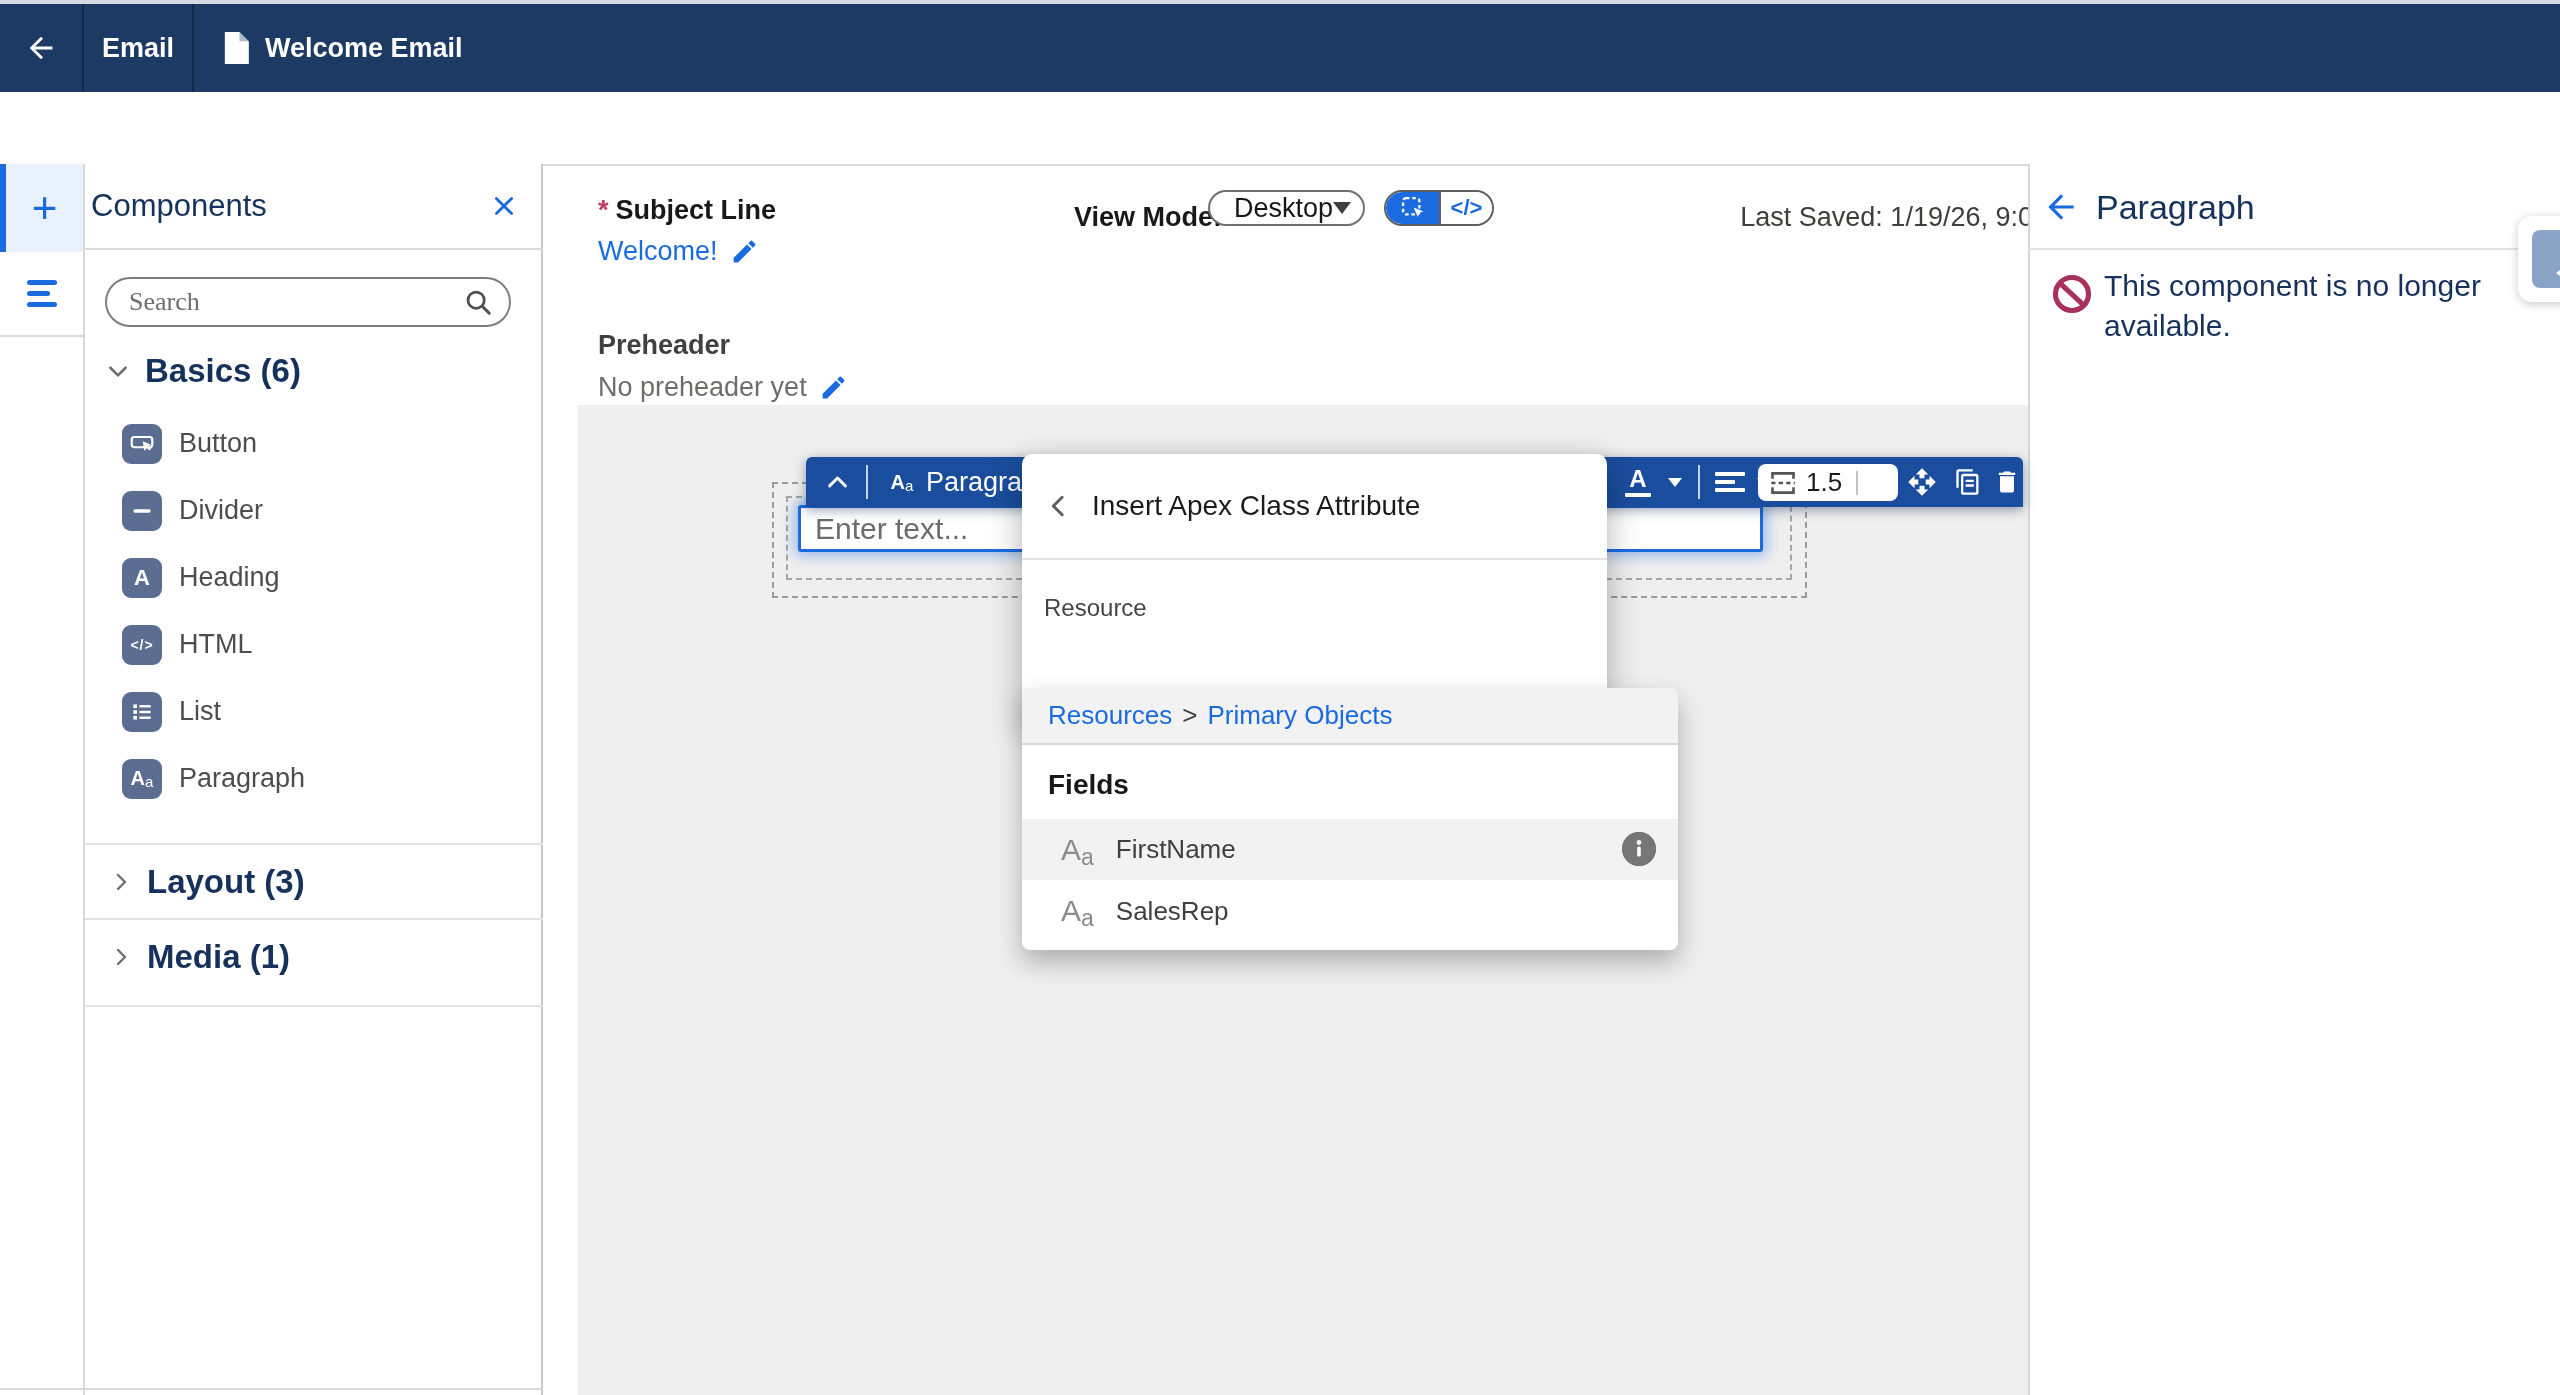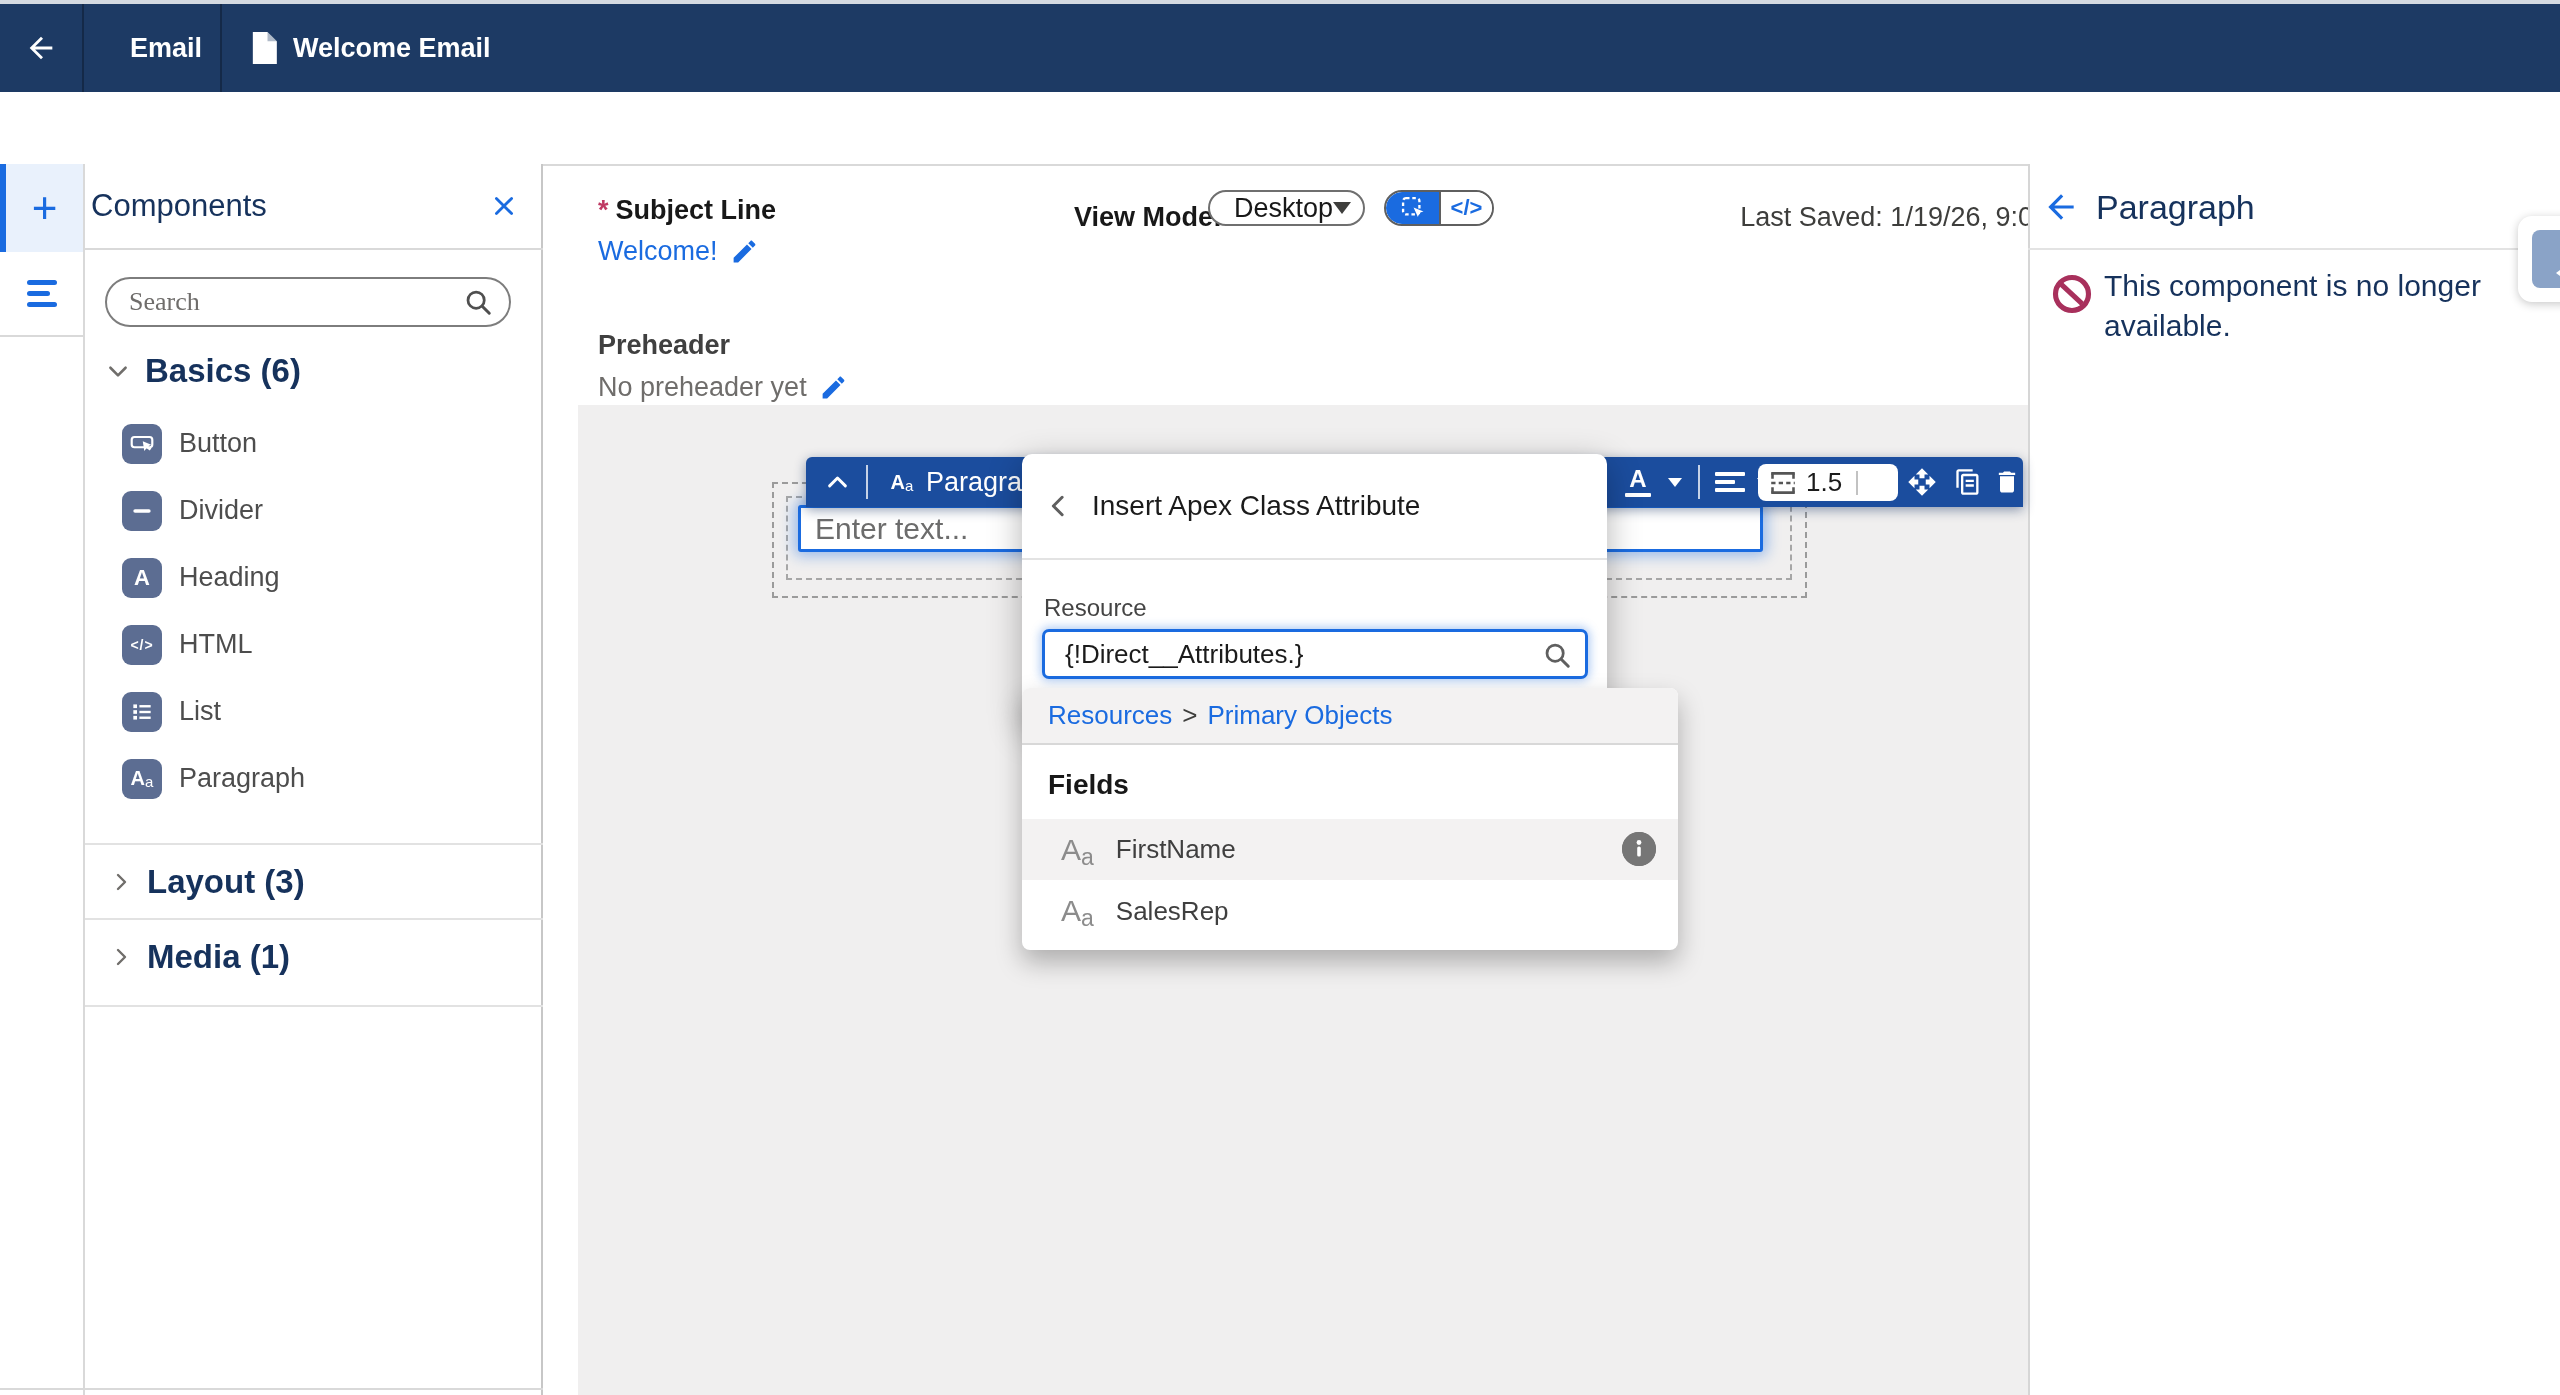--- a/index.html
+++ b/index.html
@@ -6,21 +6,21 @@
   #app{position:relative;width:2560px;height:1395px;overflow:hidden;
        font-family:"Liberation Sans",sans-serif;background:#ffffff;color:#181818;}
   .abs{position:absolute;}
   svg{display:block;}
 
   
   #topstrip{left:0;top:0;width:2560px;height:4px;background:#d5dae1;}
   #navbar{left:0;top:4px;width:2560px;height:88px;background:#1d3a64;display:flex;align-items:center;}
   .nav-sep{width:2px;height:88px;background:rgba(0,0,0,.28);}
   #nav-back{width:82px;height:88px;display:flex;align-items:center;justify-content:center;background:none;border:none;cursor:pointer;}
-  .nav-email{width:108px;text-align:center;color:#fff;font-size:27px;font-weight:600;padding-left:28px;}
+  .nav-email{width:108px;text-align:center;color:#fff;font-size:27px;font-weight:600;}
   .nav-doc{margin-left:28px;}
   .nav-title{margin-left:16px;color:#fff;font-size:27px;font-weight:600;}
 
   
   #toolbar{left:0;top:92px;width:2560px;height:72px;background:#fff;border-bottom:2px solid #d9d9d9;}
   .pill{position:absolute;top:98px;height:36px;border:2px solid #5f5f5f;border-radius:29px;background:#fff;box-sizing:border-box;display:flex;overflow:hidden;}
   .pill > .vsep{width:2px;background:#5f5f5f;height:100%;}
   .pill-btn{display:flex;align-items:center;justify-content:center;border:none;background:#fff;cursor:pointer;padding:0;}
   .seg-active{background:#1a6be0;}
   .circle-btn{position:absolute;top:98px;width:54px;height:54px;border:2px solid #5f5f5f;border-radius:50%;background:#fff;box-sizing:border-box;display:flex;align-items:center;justify-content:center;cursor:pointer;padding:0;}
@@ -483,29 +483,20 @@
       <button id="pop-back">
         <span>
           <svg width="30" height="30" viewBox="0 0 24 24">
               <path d="M14.5 5l-7 7 7 7" fill="none" stroke="#5f5f5f" stroke-width="2.4" stroke-linecap="round" stroke-linejoin="round"></path>
             </svg>
         </span>
       </button>
       <span id="pop-title">Insert Apex Class Attribute</span>
     </div>
     <span id="res-label">Resource</span>
-    <div id="res-wrap">
-      <input id="res-input" value="{!Direct__Attributes.}" style="">
-      <span id="res-search">
-        <svg width="30" height="30" viewBox="0 0 24 24">
-            <circle cx="10.5" cy="10.5" r="6.5" fill="none" stroke="#5f5f5f" stroke-width="2.2"></circle>
-            <path d="M15.4 15.4L21 21" stroke="#5f5f5f" stroke-width="2.4" stroke-linecap="round"></path>
-          </svg>
-      </span>
-    </div>
   </div>
 
   <div id="dropdown" class="abs">
     <div id="crumb">
       <a class="crumb-link">Resources</a>
       <span class="crumb-sep">&gt;</span>
       <a class="crumb-link">Primary Objects</a>
     </div>
     <div id="fields-title">Fields</div>
     <div class="field-row hl">

